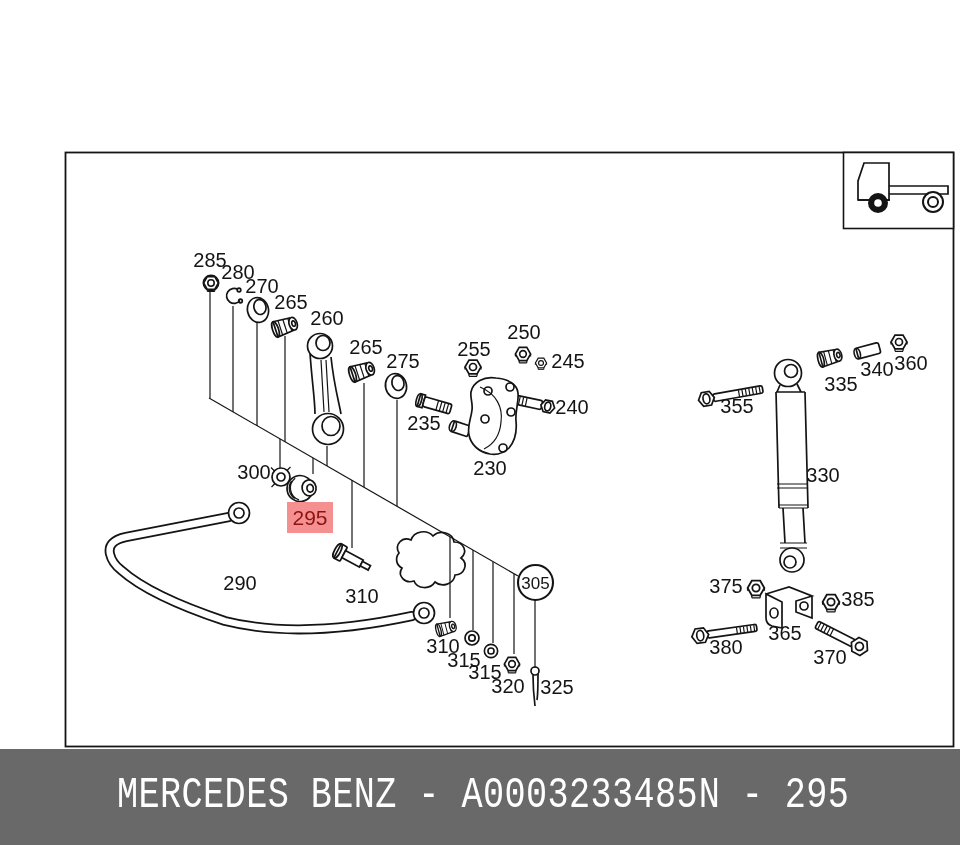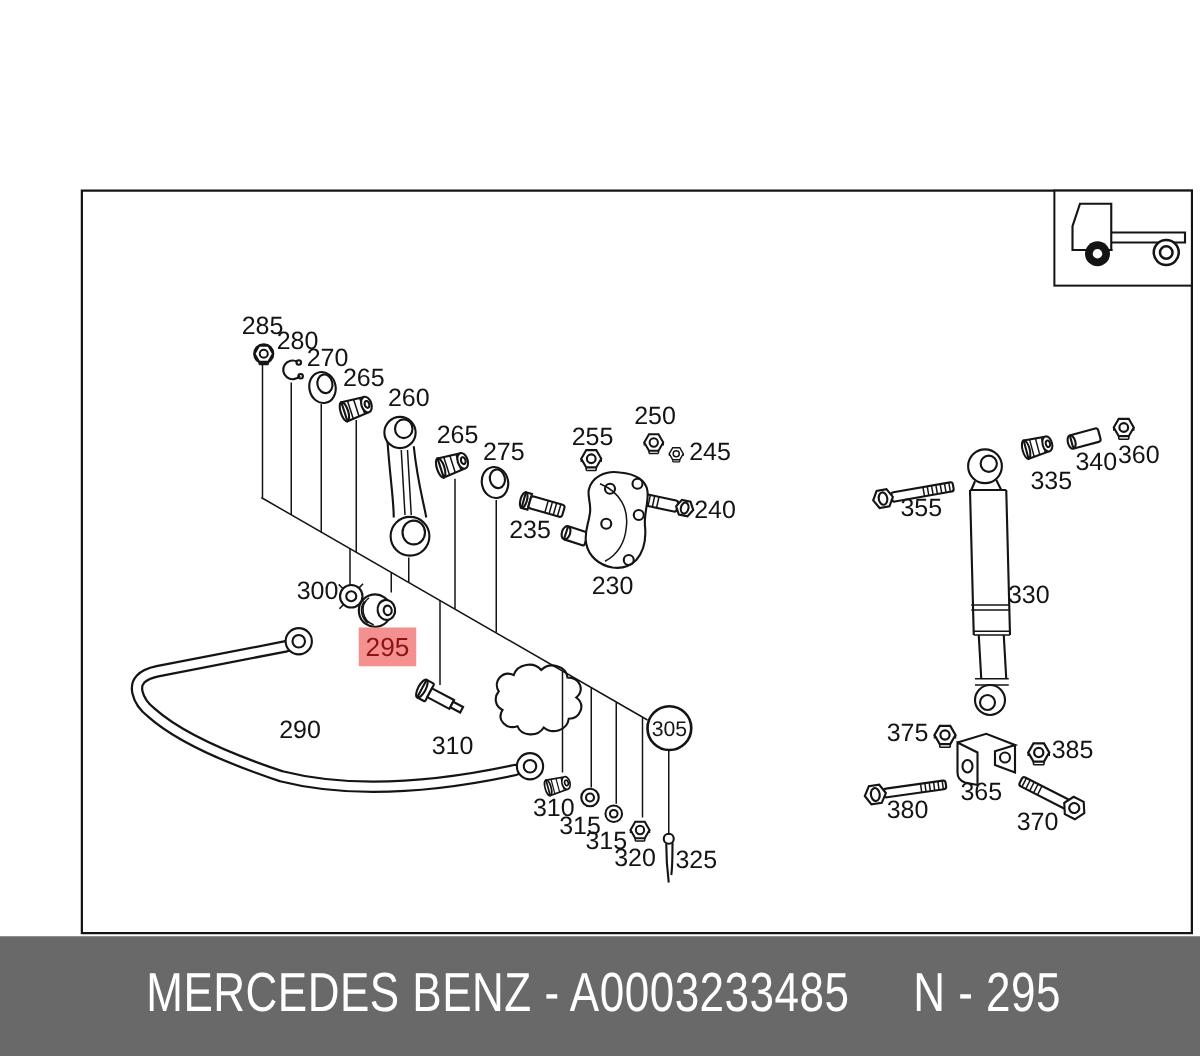--- a/index.html
+++ b/index.html
@@ -1,19 +1,19 @@
 <!DOCTYPE html>
 <html><head>
 <meta charset="utf-8">
 <style>
   html,body{margin:0;padding:0;background:#fff;}
   .page{position:relative;width:960px;height:845px;background:#ffffff;overflow:hidden;
         font-family:"Liberation Sans",sans-serif;}
   .diagram-svg{position:absolute;left:0;top:0;}
-  .footer{position:absolute;left:0;top:749px;width:960px;height:96px;background:#696969;}
+  .footer{position:absolute;left:0;top:749px;width:960px;height:96px;background:#696969;font-family:Liberation Mono, monospace;}
   .footer .ft{position:absolute;top:50%;color:#ffffff;font-size:44px;white-space:nowrap;
               letter-spacing:0.5px;}
   .footer .ft.left{left:117px;transform:translateY(-54%) scaleX(0.80);transform-origin:left center;}
   .footer .ft.right{right:111px;transform:translateY(-54%) scaleX(0.80);transform-origin:right center;}
 
   svg text{font-family:"Liberation Sans",sans-serif;font-size:20px;fill:#141414;text-anchor:middle;}
   svg text.balloon-text{font-size:17px;}
   svg text.hl-text{font-size:21px;fill:#8c1214;}
   .pt{stroke:#141414;stroke-width:1.7;fill:#ffffff;}
   .pn{stroke:#141414;stroke-width:1.7;fill:none;}

